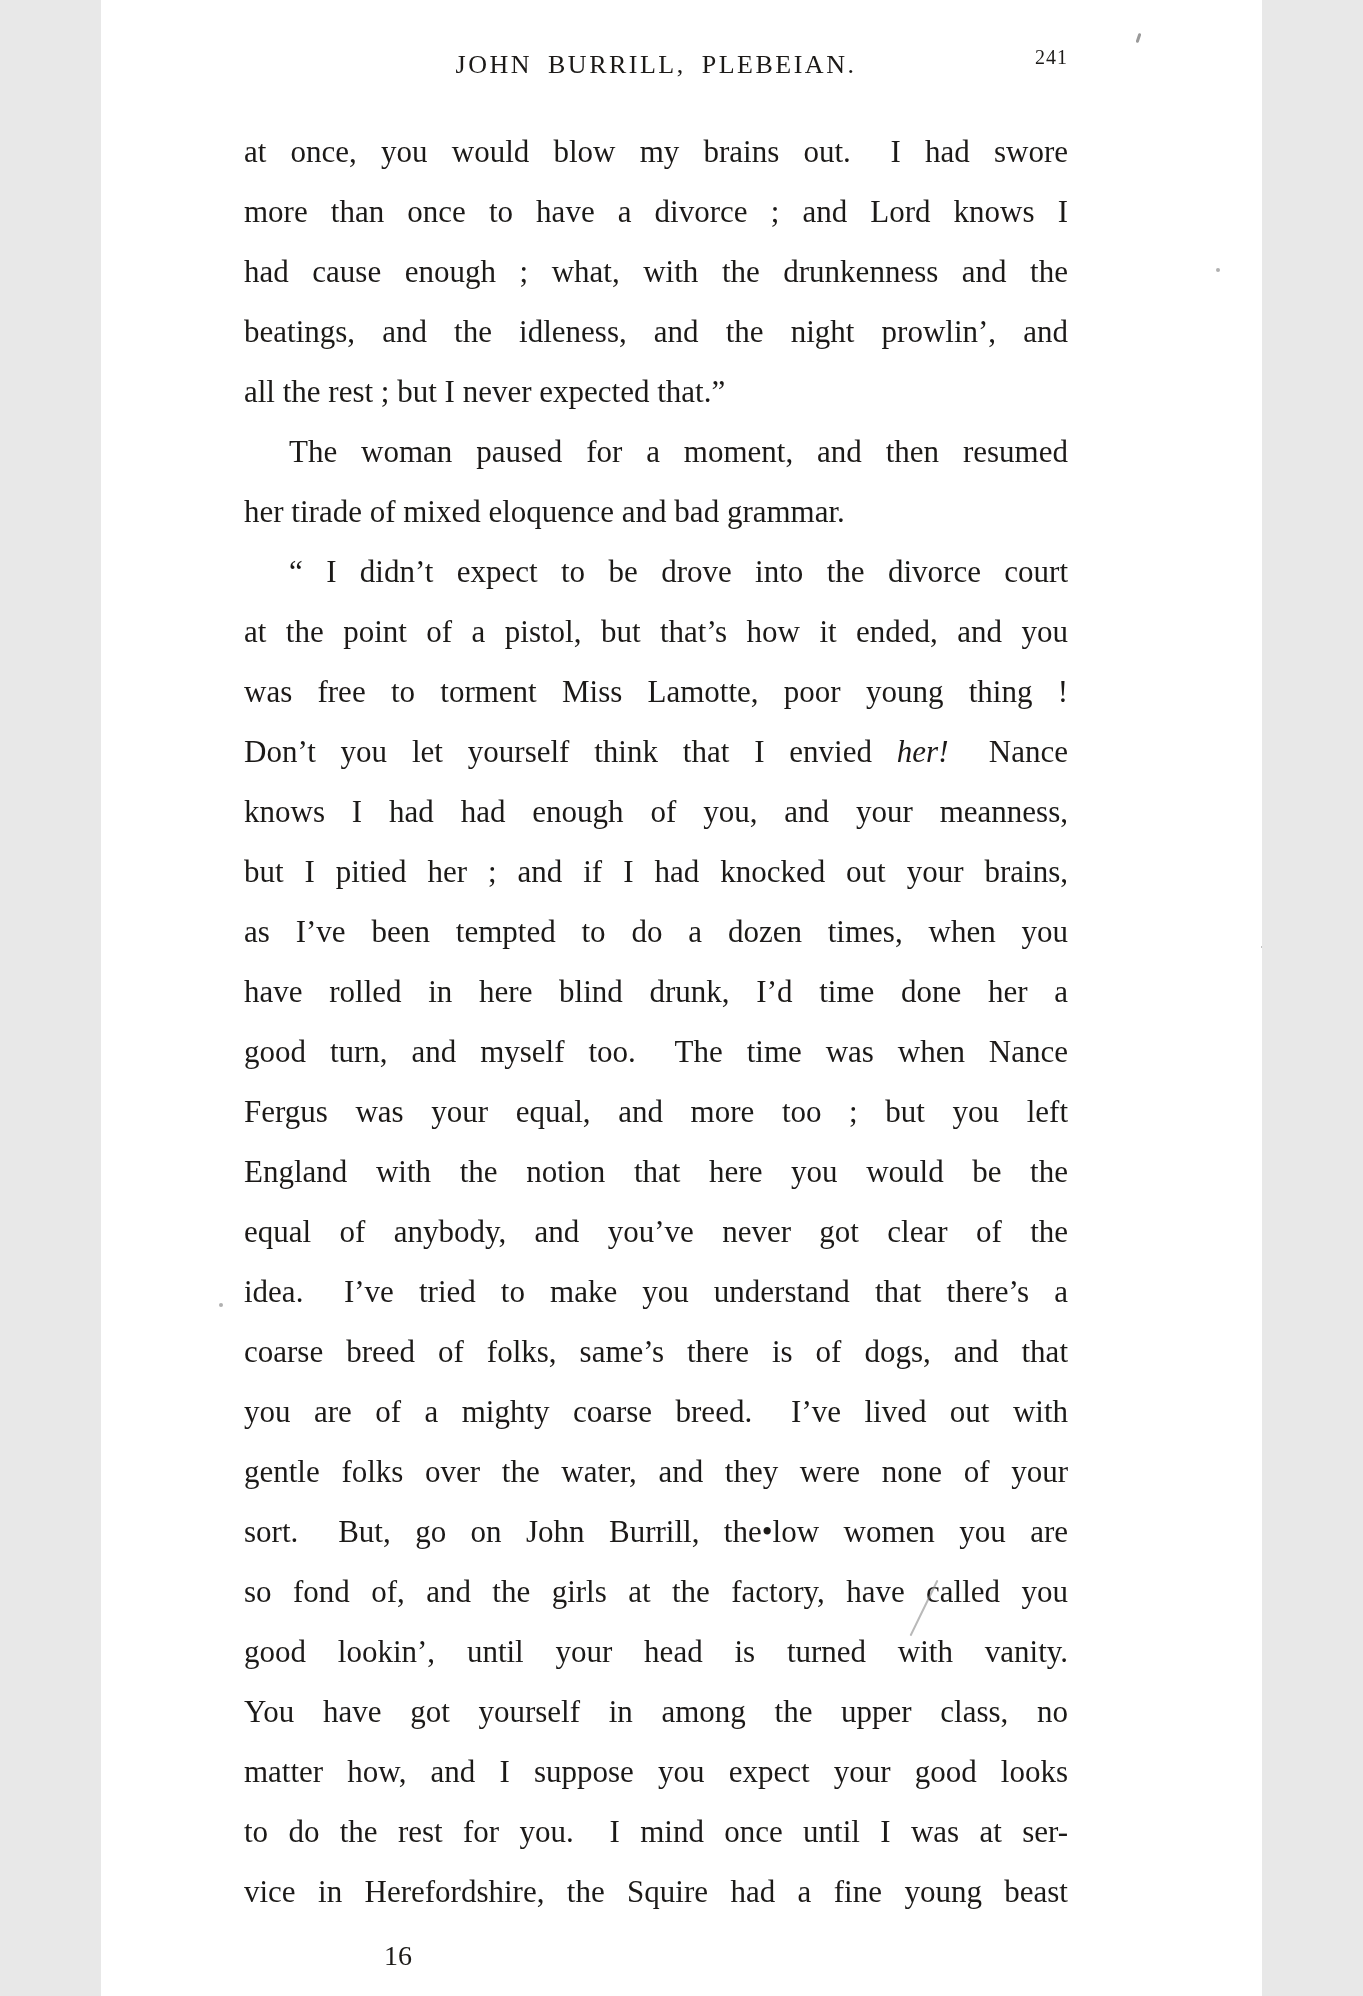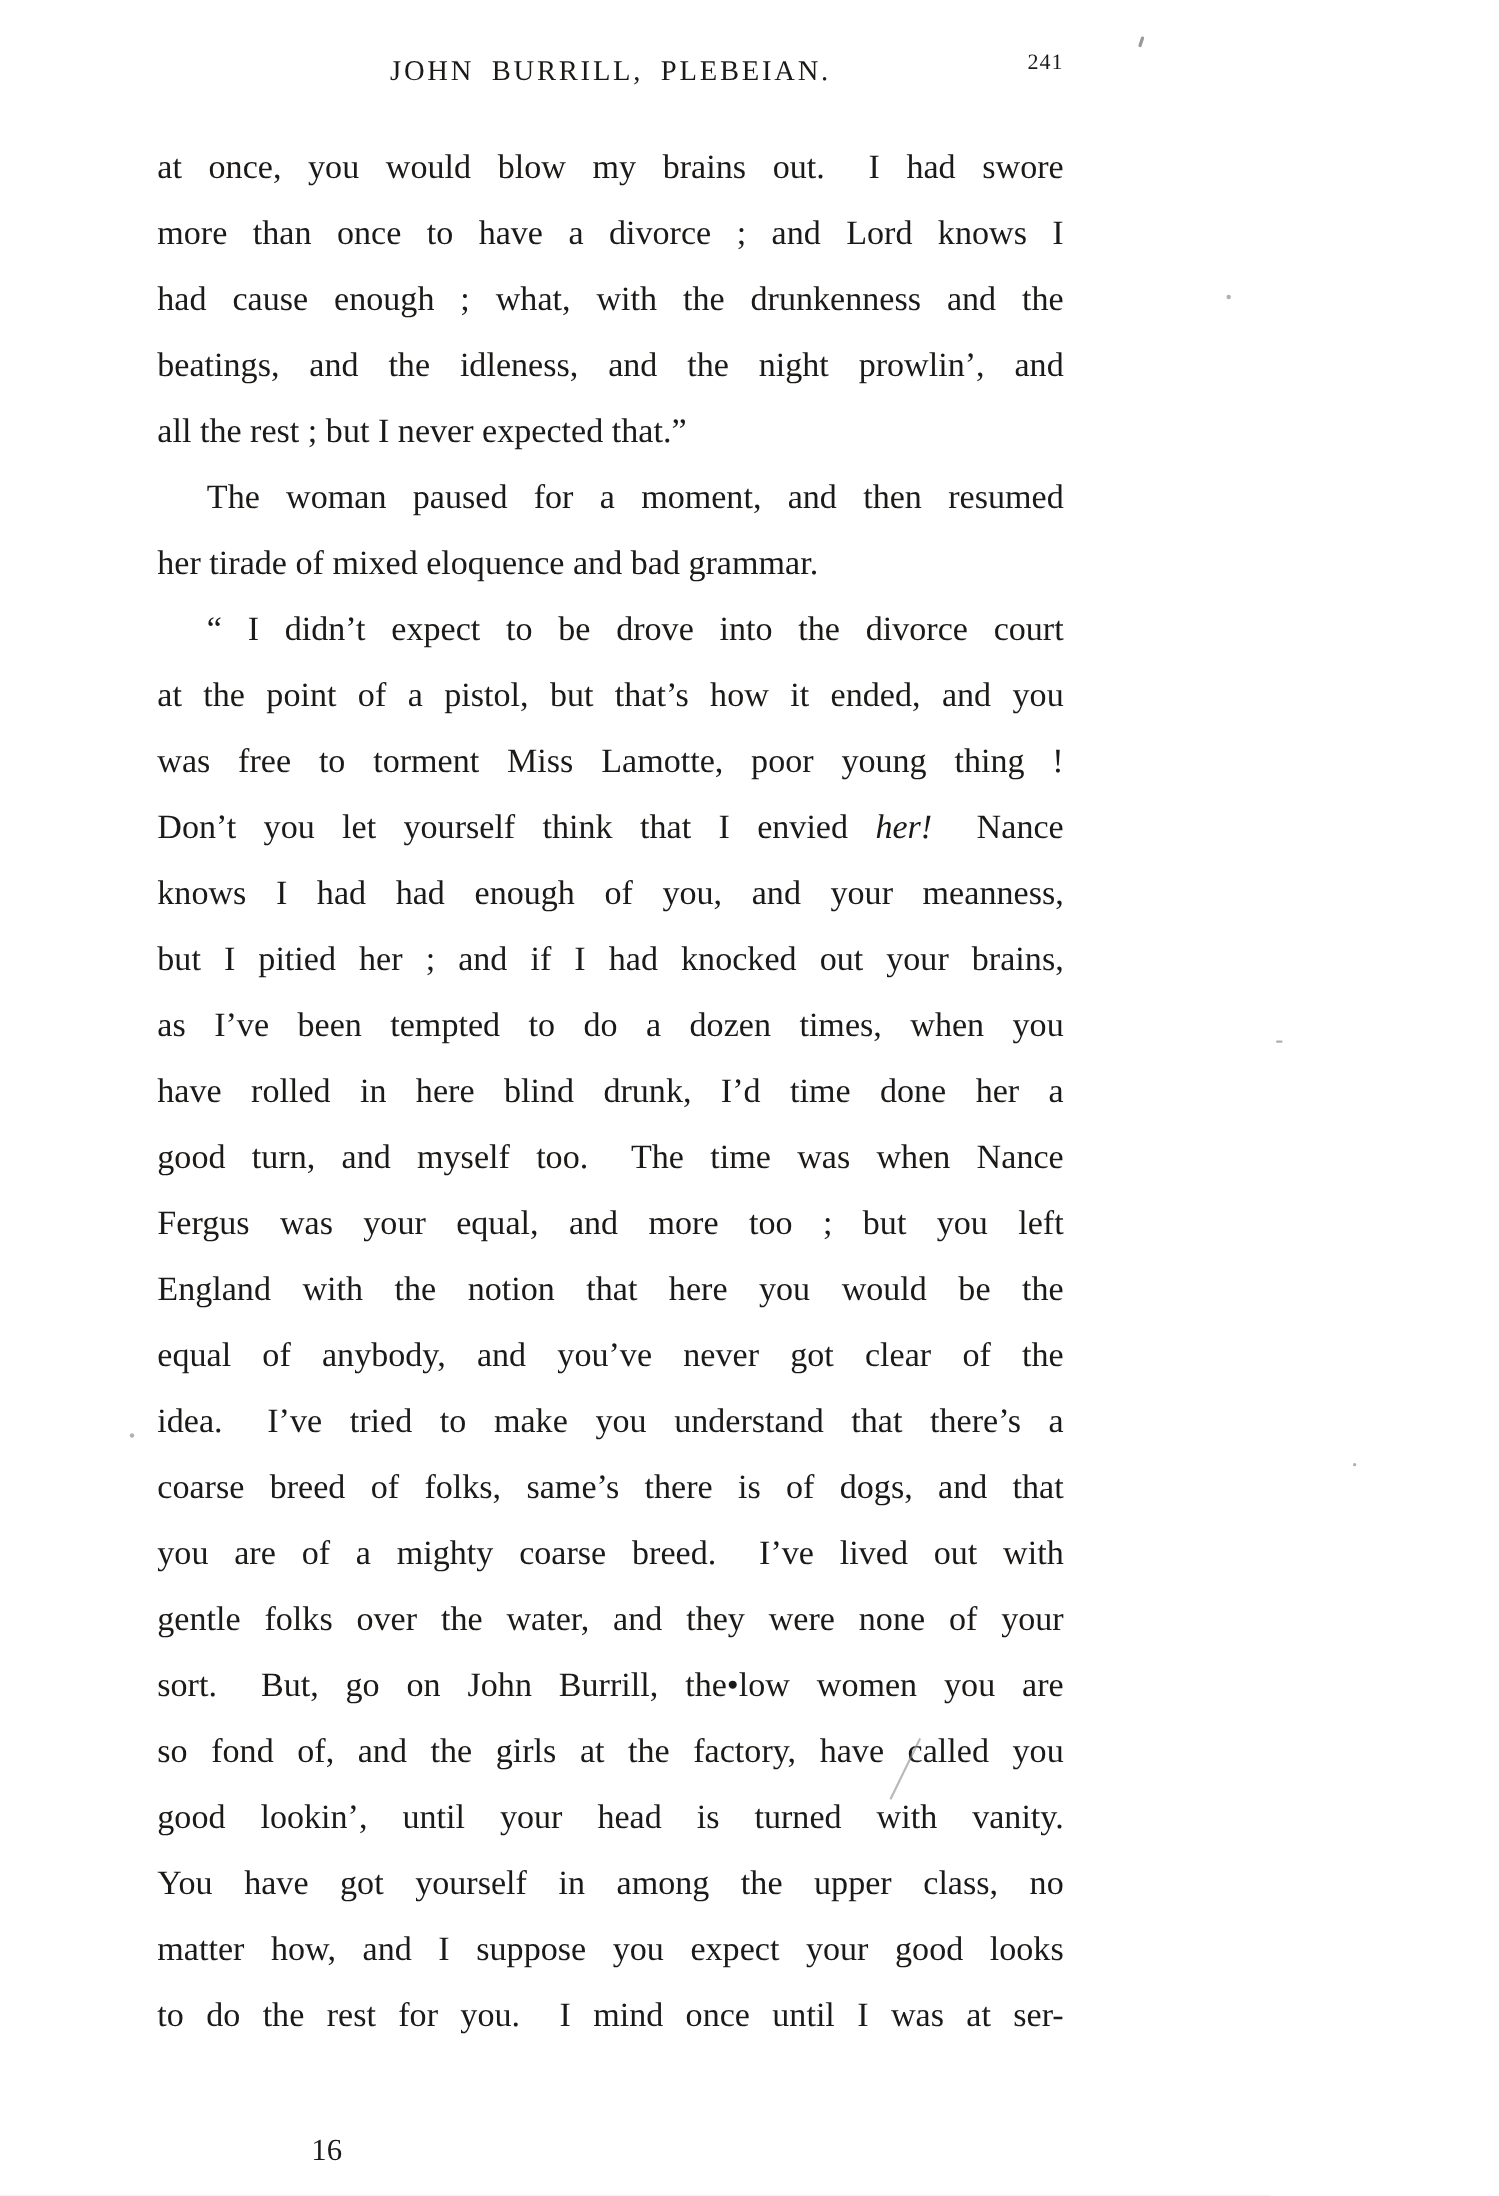--- a/index.html
+++ b/index.html
@@ -1,19 +1,19 @@
 <!DOCTYPE html>
 <html><head>
 <meta charset="utf-8">
 <style>
   html, body { margin: 0; padding: 0; background: #e8e8e8; }
 
   .page {
     position: relative;
-    width: 1363px;
+    width: 1161px;
     height: 1996px;
     margin: 0 auto;
     background: var(--paper, #ffffff);
     color: var(--ink, #1c1a18);
     font-family: "Liberation Serif", "DejaVu Serif", serif;
     overflow: hidden;
   }
 
   
   .header {
@@ -121,20 +121,21 @@
         <div class="line"><span>idea.  I’ve tried to make you understand that there’s a</span></div>
         <div class="line"><span>coarse breed of folks, same’s there is of dogs, and that</span></div>
         <div class="line"><span>you are of a mighty coarse breed.  I’ve lived out with</span></div>
         <div class="line"><span>gentle folks over the water, and they were none of your</span></div>
         <div class="line"><span>sort.  But, go on John Burrill, the•low women you are</span></div>
         <div class="line"><span>so fond of, and the girls at the factory, have called you</span></div>
         <div class="line"><span>good lookin’, until your head is turned with vanity.</span></div>
         <div class="line"><span>You have got yourself in among the upper class, no</span></div>
         <div class="line"><span>matter how, and I suppose you expect your good looks</span></div>
         <div class="line"><span>to do the rest for you.  I mind once until I was at ser-</span></div>
+        <div class="line"><span>vice in Herefordshire, the Squire had a fine young beast</span></div>
       </div>
     </div>
 
   <div class="footer">
     <span>16</span>
   </div>
 
   <div class="speck speck-1"></div>
   <div class="speck speck-2"></div>
   <div class="speck speck-3"></div>

